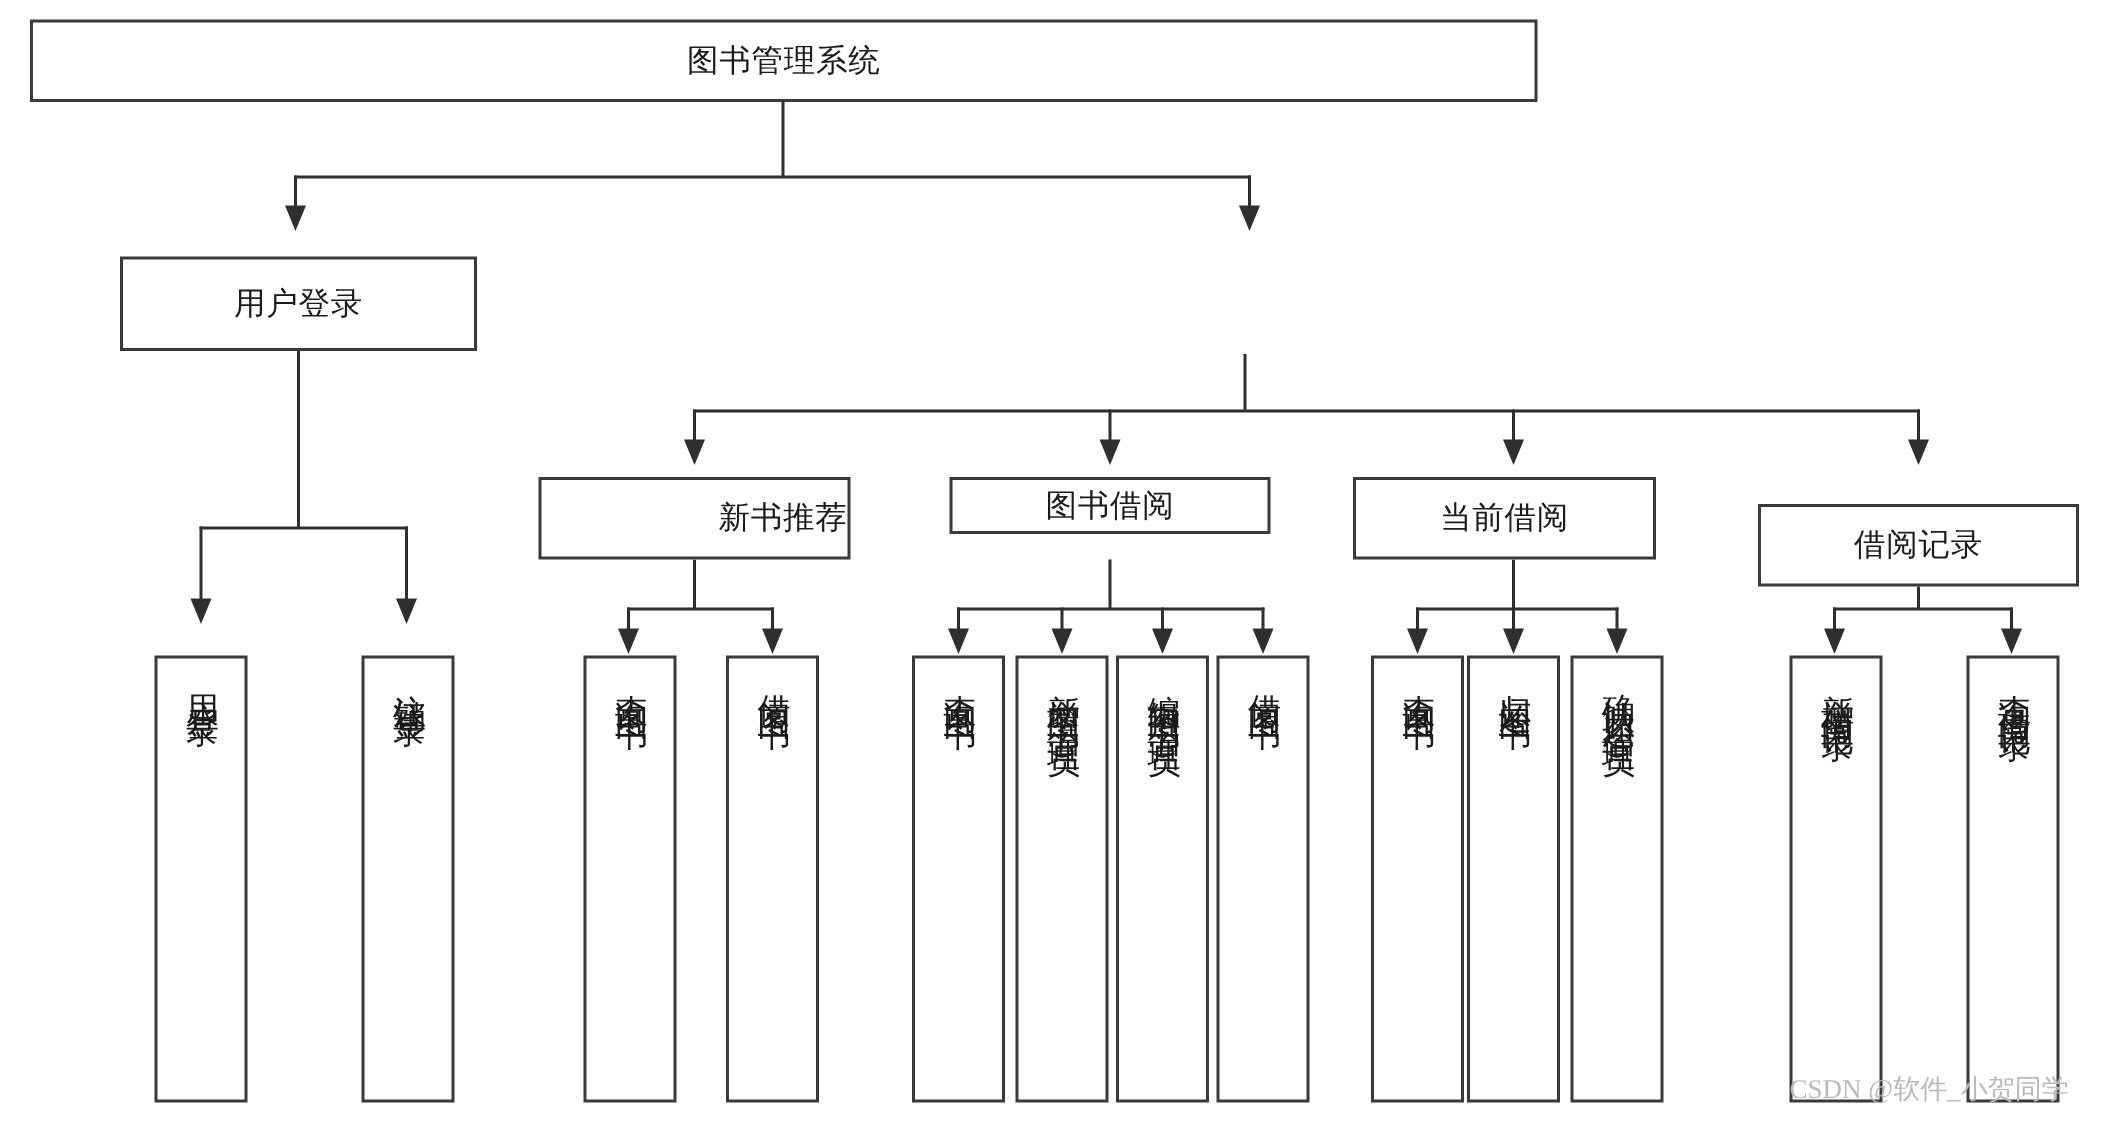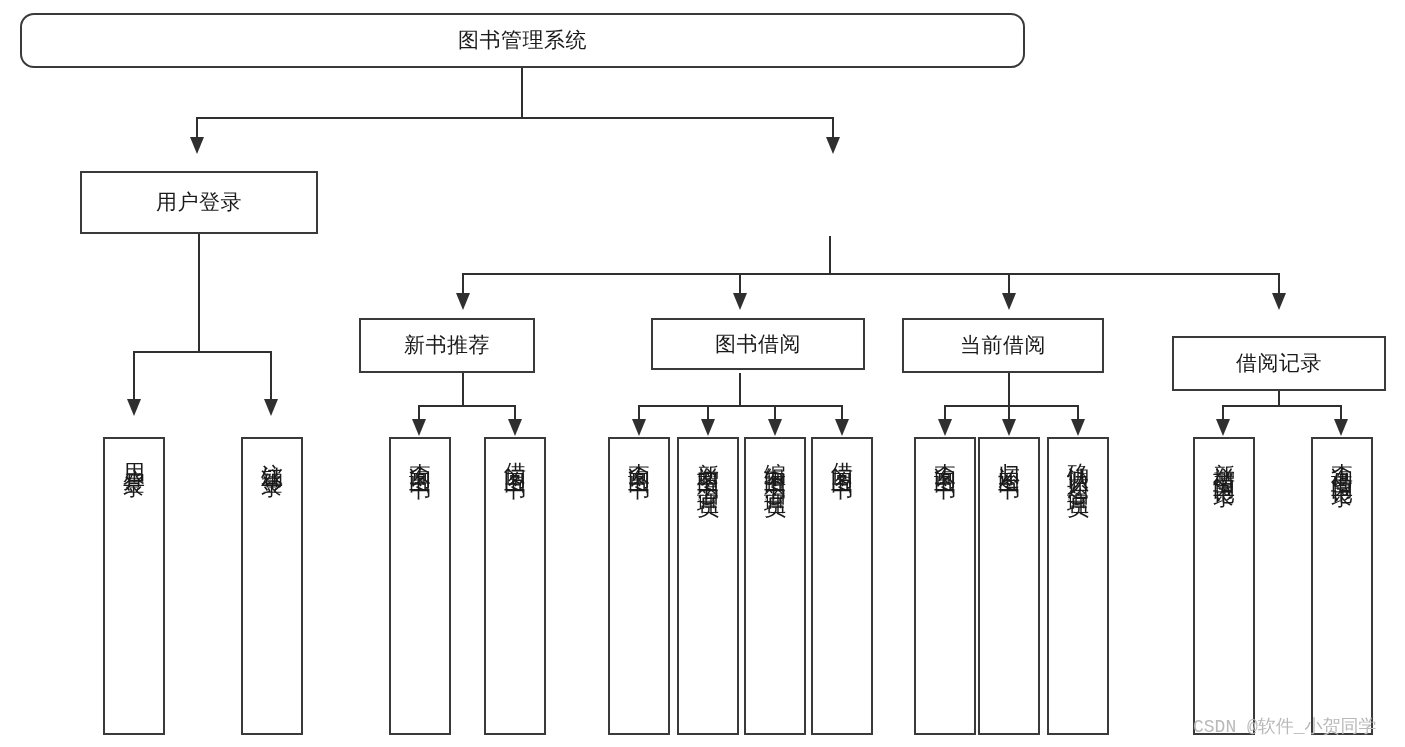--- a/index.html
+++ b/index.html
@@ -73,29 +73,29 @@
     border-right: 7px solid transparent;
     border-top: 17px solid #2f2f2f;
     z-index: 2;
   }
   .watermark {
     position: absolute;
     color: #b9b9b9;
     font-size: 18px;
     white-space: nowrap;
     z-index: 5;
-    font-family: Liberation Mono, monospace;
+    font-family: Liberation Serif, serif;
   }
 </style>
 </head>
 <body>
 
 <div id="canvas">
 
-  <div class="node h root" style="left:20px; top:13px; width:1005px; height:55px;border-radius:14px;">
+  <div class="node h root" style="left:20px; top:13px; width:1005px; height:55px;">
     <span class="label">图书管理系统</span>
   </div>
 
   <div class="ln vert" style="left:521px; top:68px; width:2px; height:50px;"></div>
 
   <div class="ln horz" style="left:196px; top:117px; width:638px; height:2px;"></div>
   <div class="ln vert" style="left:196px; top:117px; width:2px; height:22px;"></div>
   <div class="ln vert" style="left:832px; top:117px; width:2px; height:22px;"></div>
   <div class="arrow" style="left:190px; top:137px;"></div>
   <div class="arrow" style="left:826px; top:137px;"></div>
@@ -115,24 +115,24 @@
   <div class="ln horz" style="left:462px; top:273px; width:818px; height:2px;"></div>
   <div class="ln vert" style="left:462px; top:273px; width:2px; height:22px;"></div>
   <div class="ln vert" style="left:739px; top:273px; width:2px; height:22px;"></div>
   <div class="ln vert" style="left:1008px; top:273px; width:2px; height:22px;"></div>
   <div class="ln vert" style="left:1278px; top:273px; width:2px; height:22px;"></div>
   <div class="arrow" style="left:456px; top:293px;"></div>
   <div class="arrow" style="left:733px; top:293px;"></div>
   <div class="arrow" style="left:1002px; top:293px;"></div>
   <div class="arrow" style="left:1272px; top:293px;"></div>
 
-  <div class="node h" style="left:359px; top:318px; width:176px; height:55px;">
+  <div class="node h" style="left:359px; top:318px; width:208px; height:55px;justify-content:flex-end;">
     <span class="label">新书推荐</span>
   </div>
-  <div class="node h" style="left:651px; top:318px; width:214px; height:52px;">
+  <div class="node h" style="left:633px; top:318px; width:214px; height:38px;">
     <span class="label">图书借阅</span>
   </div>
   <div class="node h" style="left:902px; top:318px; width:202px; height:55px;">
     <span class="label">当前借阅</span>
   </div>
   <div class="node h" style="left:1172px; top:318px; width:214px; height:55px;margin-top:18px;">
     <span class="label">借阅记录</span>
   </div>
 
   <div class="ln vert" style="left:462px; top:373px; width:2px; height:33px;"></div>

